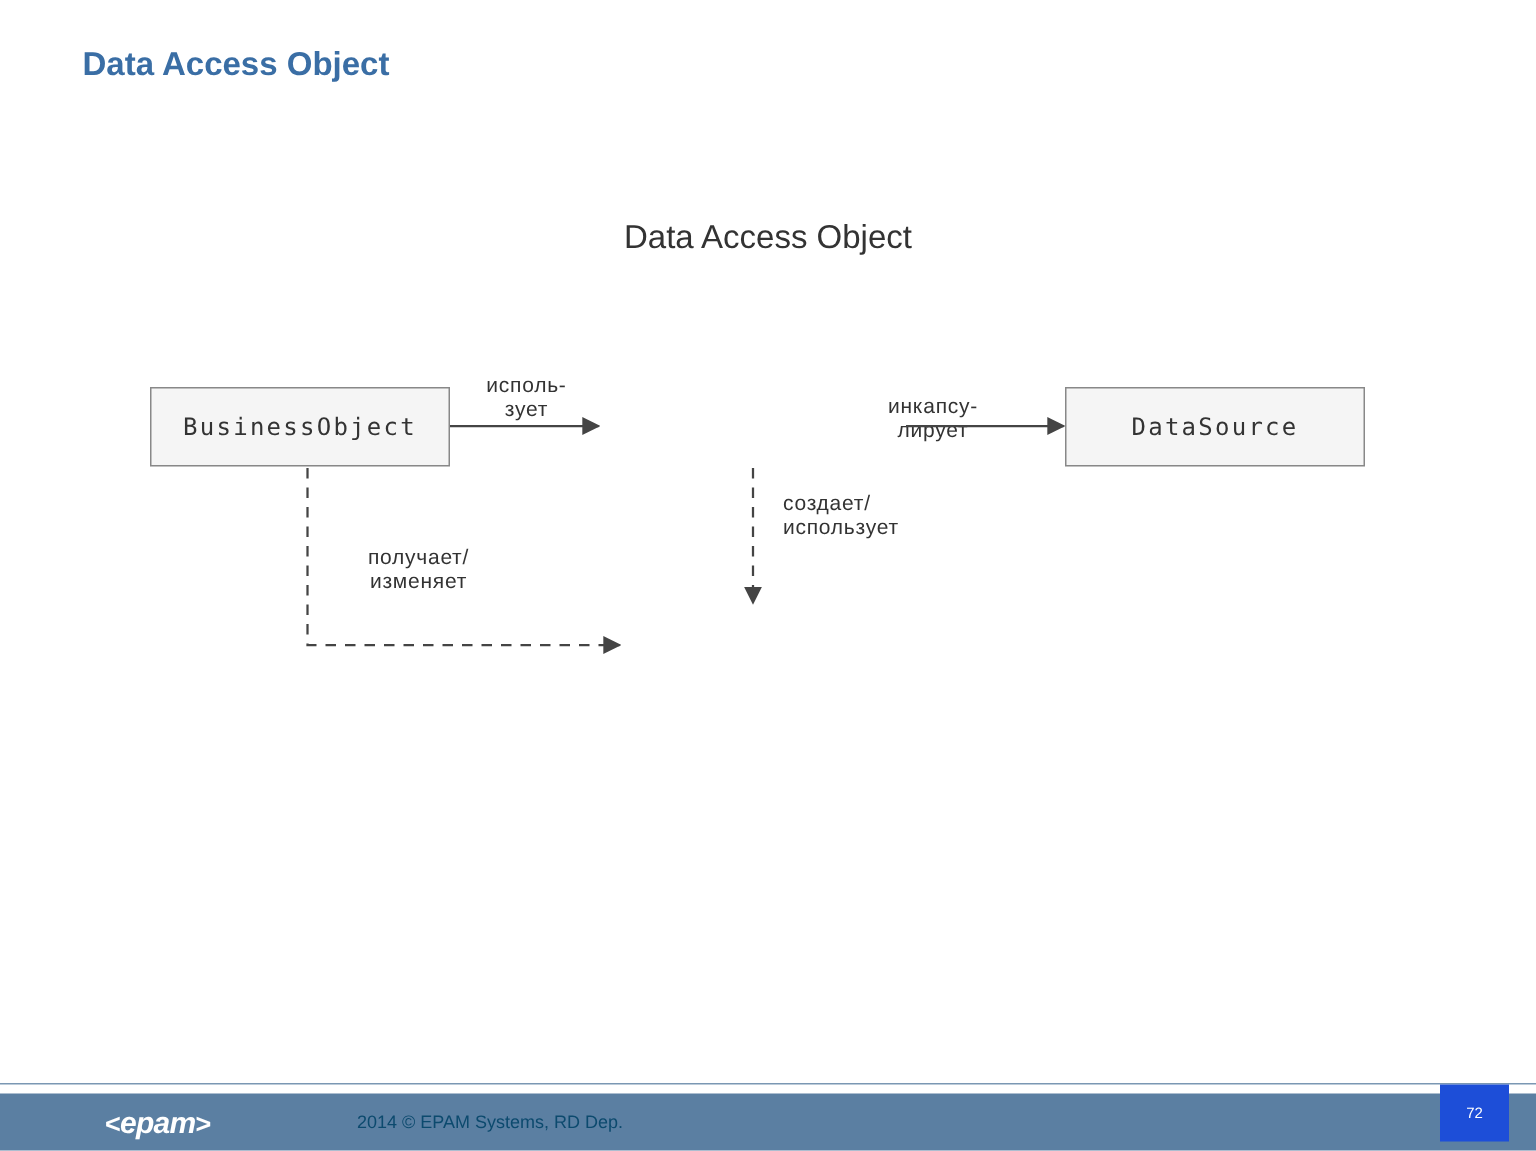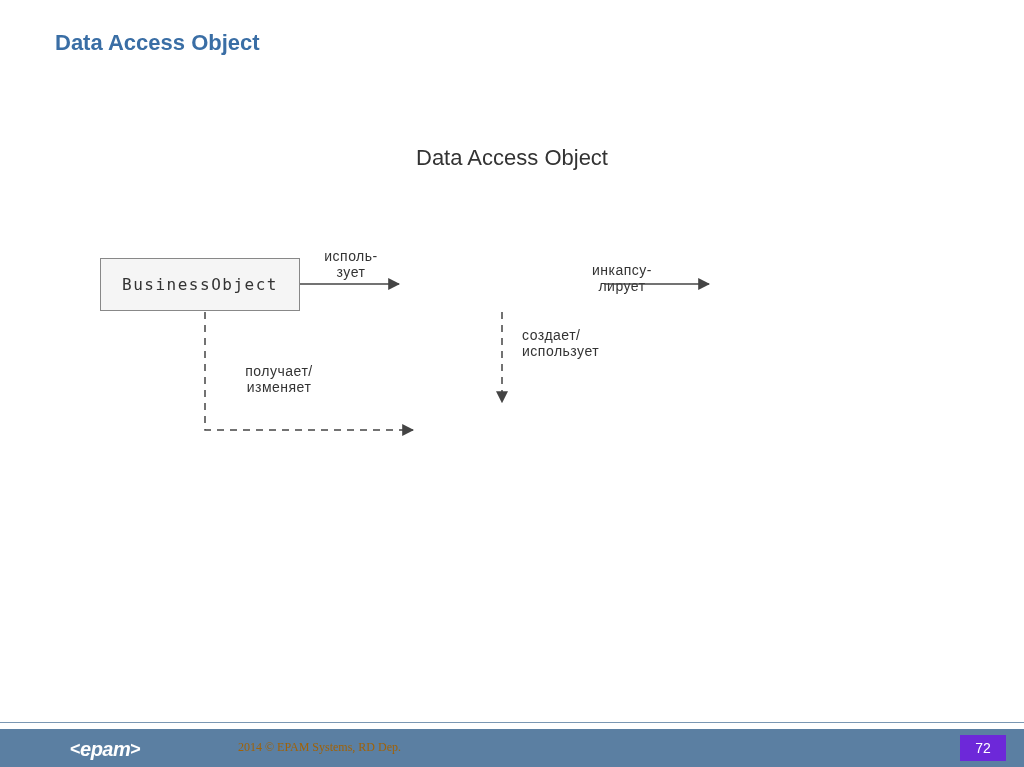--- a/index.html
+++ b/index.html
@@ -99,49 +99,50 @@
     letter-spacing: -0.5px;
     display: flex;
     align-items: center;
   }
   .chev { font-style: normal; font-weight: bold; font-size: 18px; }
   .footer-copyright {
     position: absolute;
     left: 238px;
     bottom: 12px;
     font-size: 12px;
-    color: #a16207;
-    font-family: Liberation Serif, serif;
+    color: #0c4a6e;
+    font-family: Liberation Sans, sans-serif;
   }
   .page-num-box {
     position: absolute;
     right: 18px;
     bottom: 6px;
     width: 46px;
-    height: 26px;
-    background: #6d28d9;
+    height: 38px;
+    background: #1d4ed8;
     color: #fff;
-    font-size: 14px;
+    font-size: 10px;
     font-family: Verdana, Geneva, sans-serif;
     display: flex;
     align-items: center;
     justify-content: center;
   }
 </style>
 </head>
 <body>
 
 <div class="slide-title">Data Access Object</div>
 <div class="diagram-title">Data Access Object</div>
 
 <div class="diagram-area">
 
   <div class="box" style="left:100px; top:258px; width:200px;">BusinessObject</div>
 
 
+  <div class="box" style="left:710px; top:258px; width:200px;">DataSource</div>
 
 
   <div class="label" style="left:316px; top:248px; width:70px;">исполь-
 зует</div>
 
   <div class="label" style="left:582px; top:262px; width:80px;">инкапсу-
 лирует</div>
 
   <div class="label" style="left:522px; top:327px; width:110px; text-align:left;">создает/
 использует</div>

